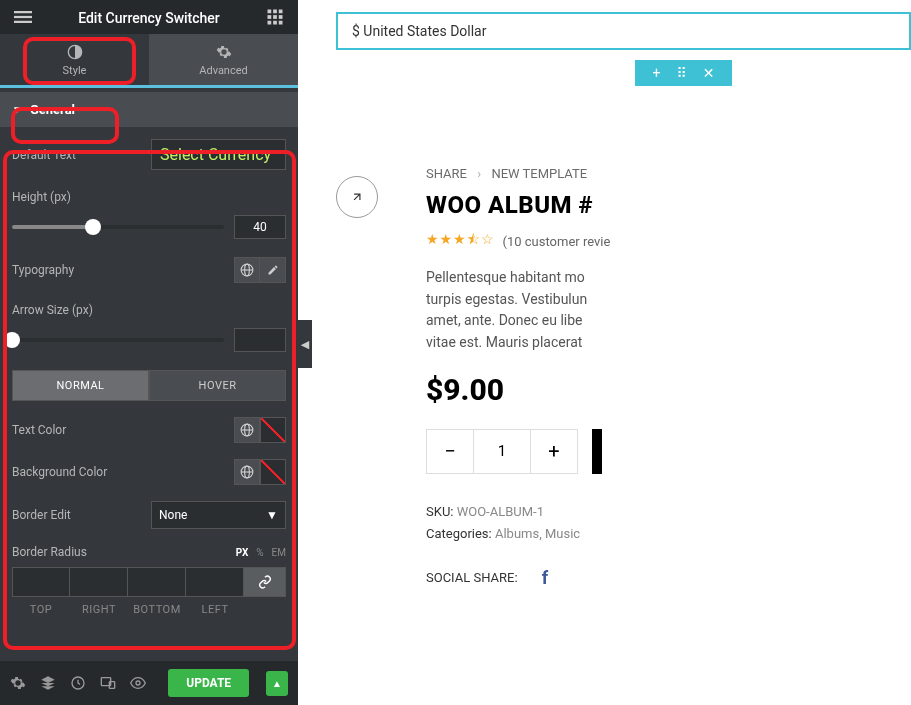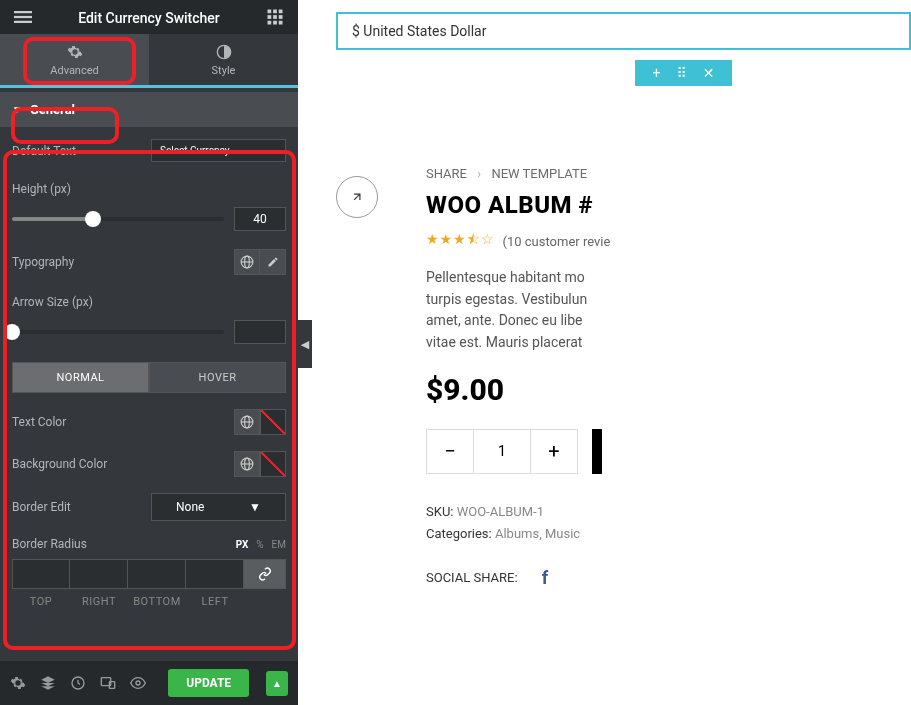--- a/index.html
+++ b/index.html
@@ -22,41 +22,41 @@
     .section-header { display: flex; align-items: center; padding: 10px 12px; background: #494c50; color: #fff; font-size: 13px; font-weight: bold; cursor: pointer; position: relative; margin-top: 4px; }
     .section-header .arrow { margin-right: 8px; font-size: 10px; }
     .section-highlight { position: absolute; left: 11px; top: 107px; width: 108px; height: 37px; border: 4px solid #ee1f26; border-radius: 10px; pointer-events: none; z-index: 10; }
     
     .controls { padding: 12px; flex: 1; overflow-y: auto; position: relative; }
     .controls-highlight { position: absolute; left: 3px; top: 150px; width: 293px; height: 500px; border: 4px solid #ee1f26; border-radius: 10px; pointer-events: none; z-index: 10; }
     
     .control-row { display: flex; align-items: center; justify-content: space-between; margin-bottom: 16px; }
     .control-label { font-size: 12px; color: #b4b5b7; }
     
-    .text-input { background: #2b2e31; border: 1px solid #555; color: #ffffff; padding: 5px 8px; font-size: 10px; width: 135px; }
+    .text-input { background: #2b2e31; border: 1px solid #555; color: #bef264; padding: 5px 8px; font-size: 16px; width: 135px; }
     .num-input { background: #2b2e31; border: 1px solid #555; color: #fff; padding: 4px 8px; font-size: 12px; width: 52px; text-align: center; }
     
     .slider-block { margin-bottom: 18px; }
     .slider-wrap { display: flex; align-items: center; gap: 10px; margin-top: 10px; }
     .slider-track { flex: 1; height: 4px; background: #2b2e31; position: relative; border-radius: 2px; }
     .slider-fill { position: absolute; left: 0; top: 0; height: 100%; background: #888; border-radius: 2px; }
     .slider-thumb { position: absolute; top: 50%; transform: translate(-50%, -50%); width: 16px; height: 16px; background: #fff; border-radius: 50%; cursor: pointer; }
     
     .icon-buttons { display: flex; gap: 0; }
     .icon-btn { width: 26px; height: 26px; background: #494c50; border: 1px solid #555; display: flex; align-items: center; justify-content: center; cursor: pointer; color: #ccc; }
     .icon-btn + .icon-btn { border-left: none; }
     
     .toggle-group { display: flex; margin-bottom: 16px; }
     .toggle-btn { flex: 1; padding: 8px 0; text-align: center; font-size: 11px; background: #494c50; color: #ccc; cursor: pointer; border: 1px solid #555; letter-spacing: 0.5px; }
     .toggle-btn.active { background: #6b6d70; color: #fff; }
     
     .color-swatch { width: 26px; height: 26px; border: 1px solid #555; position: relative; background: #2b2e31; cursor: pointer; }
     .color-swatch::before { content: ''; position: absolute; top: 0; left: 0; right: 0; bottom: 0; background: linear-gradient(to top right, transparent 47%, #ee1f26 47%, #ee1f26 53%, transparent 53%); }
     
-    .select-box { background: #2b2e31; border: 1px solid #555; color: #fff; padding: 6px 24px; font-size: 12px; width: 135px; display: flex; justify-content: space-between; align-items: center; cursor: pointer; }
+    .select-box { background: #2b2e31; border: 1px solid #555; color: #fff; padding: 6px 7px; font-size: 12px; width: 135px; display: flex; justify-content: space-between; align-items: center; cursor: pointer; }
     
     .units { display: flex; gap: 8px; font-size: 10px; color: #888; }
     .units .active { color: #fff; font-weight: bold; }
     
     .radius-inputs { display: flex; margin-top: 8px; }
     .radius-cell { flex: 1; }
     .radius-cell input { width: 100%; background: #2b2e31; border: 1px solid #555; height: 30px; color: #fff; text-align: center; font-size: 12px; }
     .radius-cell + .radius-cell input { border-left: none; }
     .radius-link { width: 42px; height: 30px; background: #5a5d60; display: flex; align-items: center; justify-content: center; cursor: pointer; border: 1px solid #555; border-left: none; }
     .radius-labels { display: flex; margin-top: 6px; }
@@ -115,32 +115,32 @@
         <rect x="2" y="9.5" width="5" height="5"></rect>
         <rect x="9.5" y="9.5" width="5" height="5"></rect>
         <rect x="17" y="9.5" width="5" height="5"></rect>
         <rect x="2" y="17" width="5" height="5"></rect>
         <rect x="9.5" y="17" width="5" height="5"></rect>
         <rect x="17" y="17" width="5" height="5"></rect>
       </svg>
   </div>
 
   <div class="tabs">
-    <div class="tab">
-      <svg class="tab-icon" viewBox="0 0 24 24" fill="currentColor">
-          <path d="M12 8a4 4 0 100 8 4 4 0 000-8zm9 4a7 7 0 01-.1 1.2l2 1.6-2 3.4-2.4-1a7 7 0 01-2 1.2l-.4 2.6h-4l-.4-2.6a7 7 0 01-2-1.2l-2.4 1-2-3.4 2-1.6A7 7 0 013 12a7 7 0 01.1-1.2l-2-1.6 2-3.4 2.4 1a7 7 0 012-1.2L7.9 3h4l.4 2.6a7 7 0 012 1.2l2.4-1 2 3.4-2 1.6A7 7 0 0121 12z"></path>
-        </svg>
-      <span class="tab-label">Advanced</span>
-    </div>
     <div class="tab active">
       <svg class="tab-icon" viewBox="0 0 24 24" fill="currentColor">
           <circle cx="12" cy="12" r="10" fill="none" stroke="currentColor" stroke-width="2"></circle>
           <path d="M12 2 A10 10 0 0 1 12 22 Z"></path>
         </svg>
       <span class="tab-label">Style</span>
+    </div>
+    <div class="tab">
+      <svg class="tab-icon" viewBox="0 0 24 24" fill="currentColor">
+          <path d="M12 8a4 4 0 100 8 4 4 0 000-8zm9 4a7 7 0 01-.1 1.2l2 1.6-2 3.4-2.4-1a7 7 0 01-2 1.2l-.4 2.6h-4l-.4-2.6a7 7 0 01-2-1.2l-2.4 1-2-3.4 2-1.6A7 7 0 013 12a7 7 0 01.1-1.2l-2-1.6 2-3.4 2.4 1a7 7 0 012-1.2L7.9 3h4l.4 2.6a7 7 0 012 1.2l2.4-1 2 3.4-2 1.6A7 7 0 0121 12z"></path>
+        </svg>
+      <span class="tab-label">Advanced</span>
     </div>
     <div class="tabs-highlight"></div>
   </div>
 
   <div class="section-header">
     <span class="arrow">▼</span>
     <span>General</span>
   </div>
   <div class="section-highlight"></div>
 

